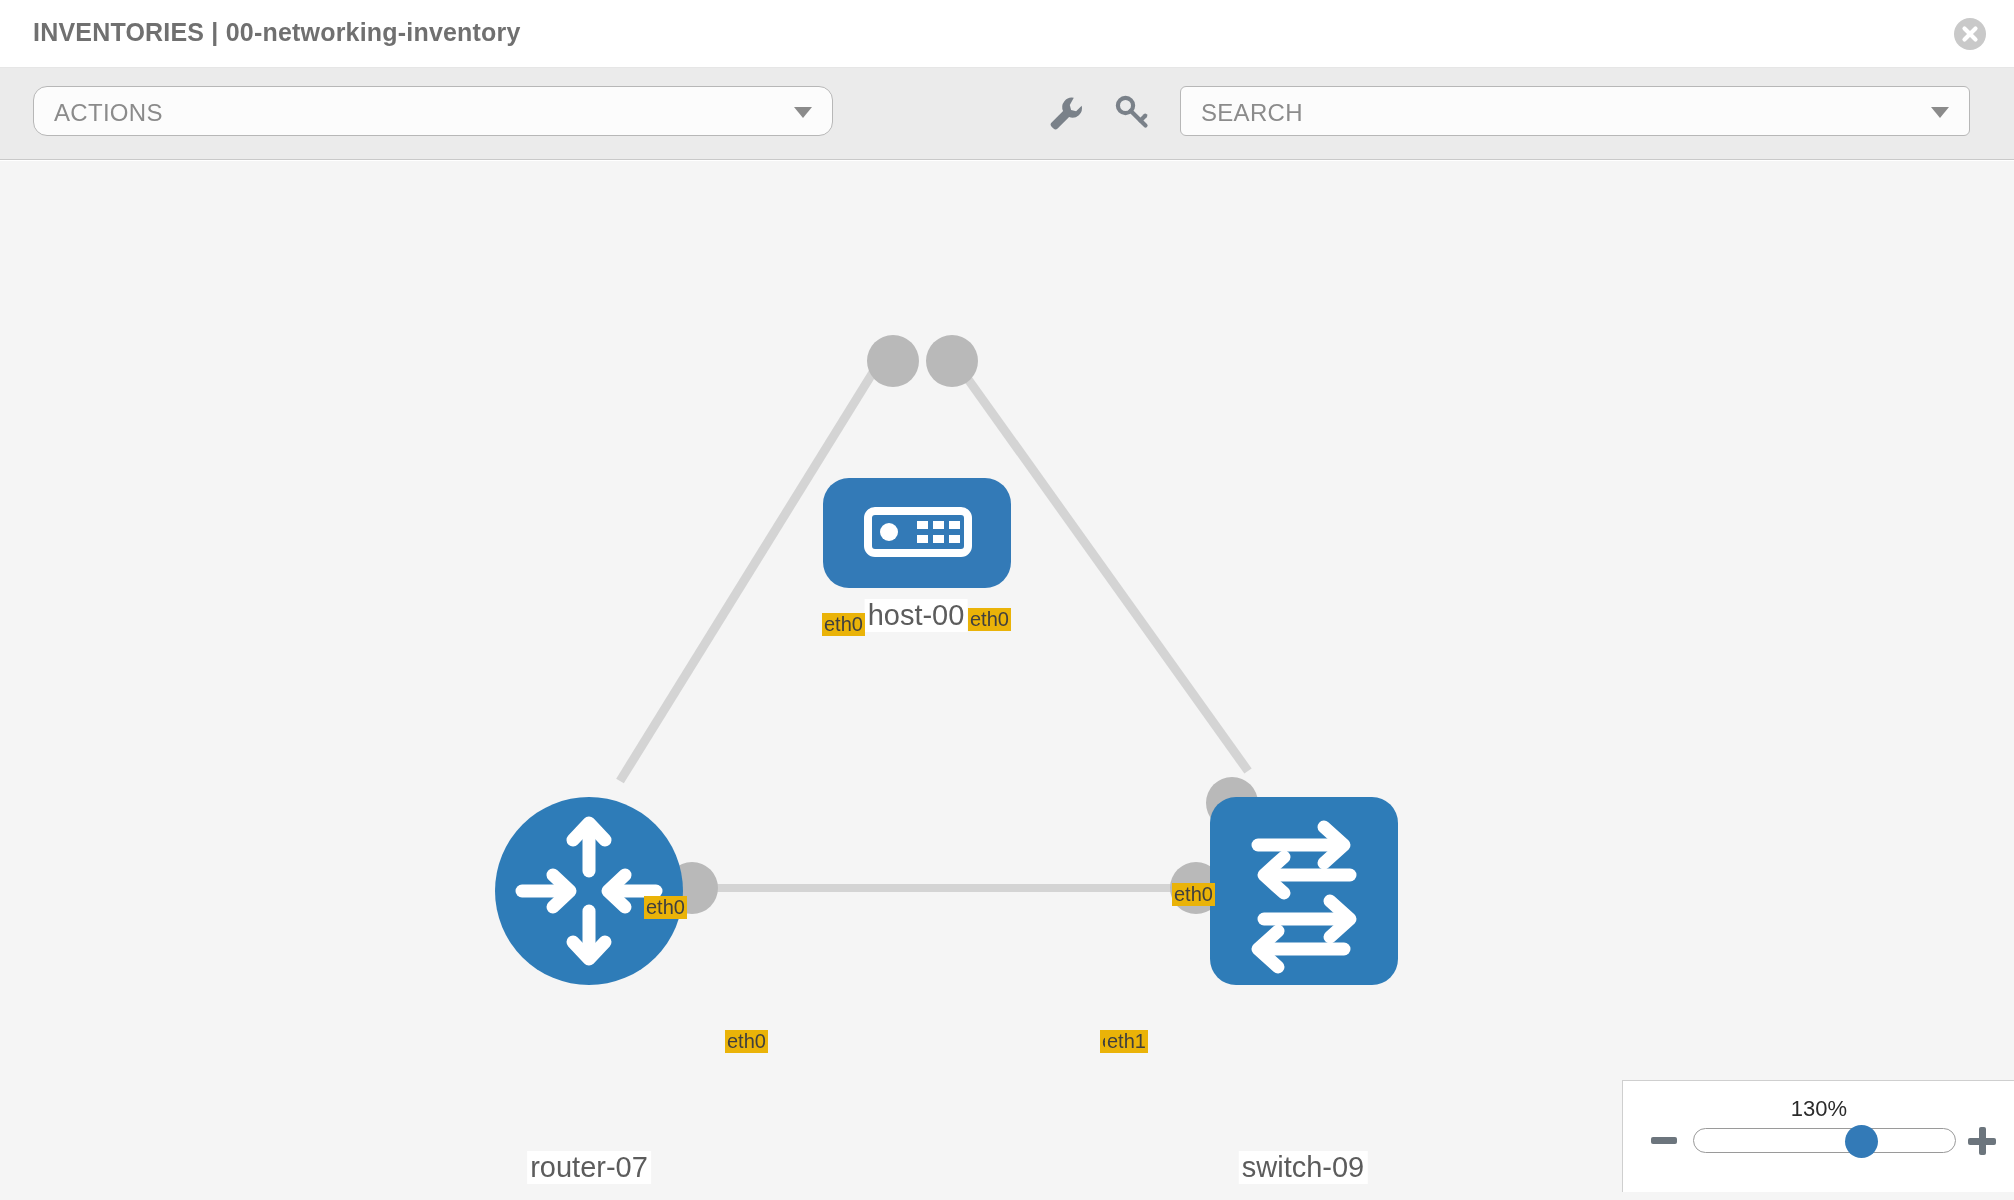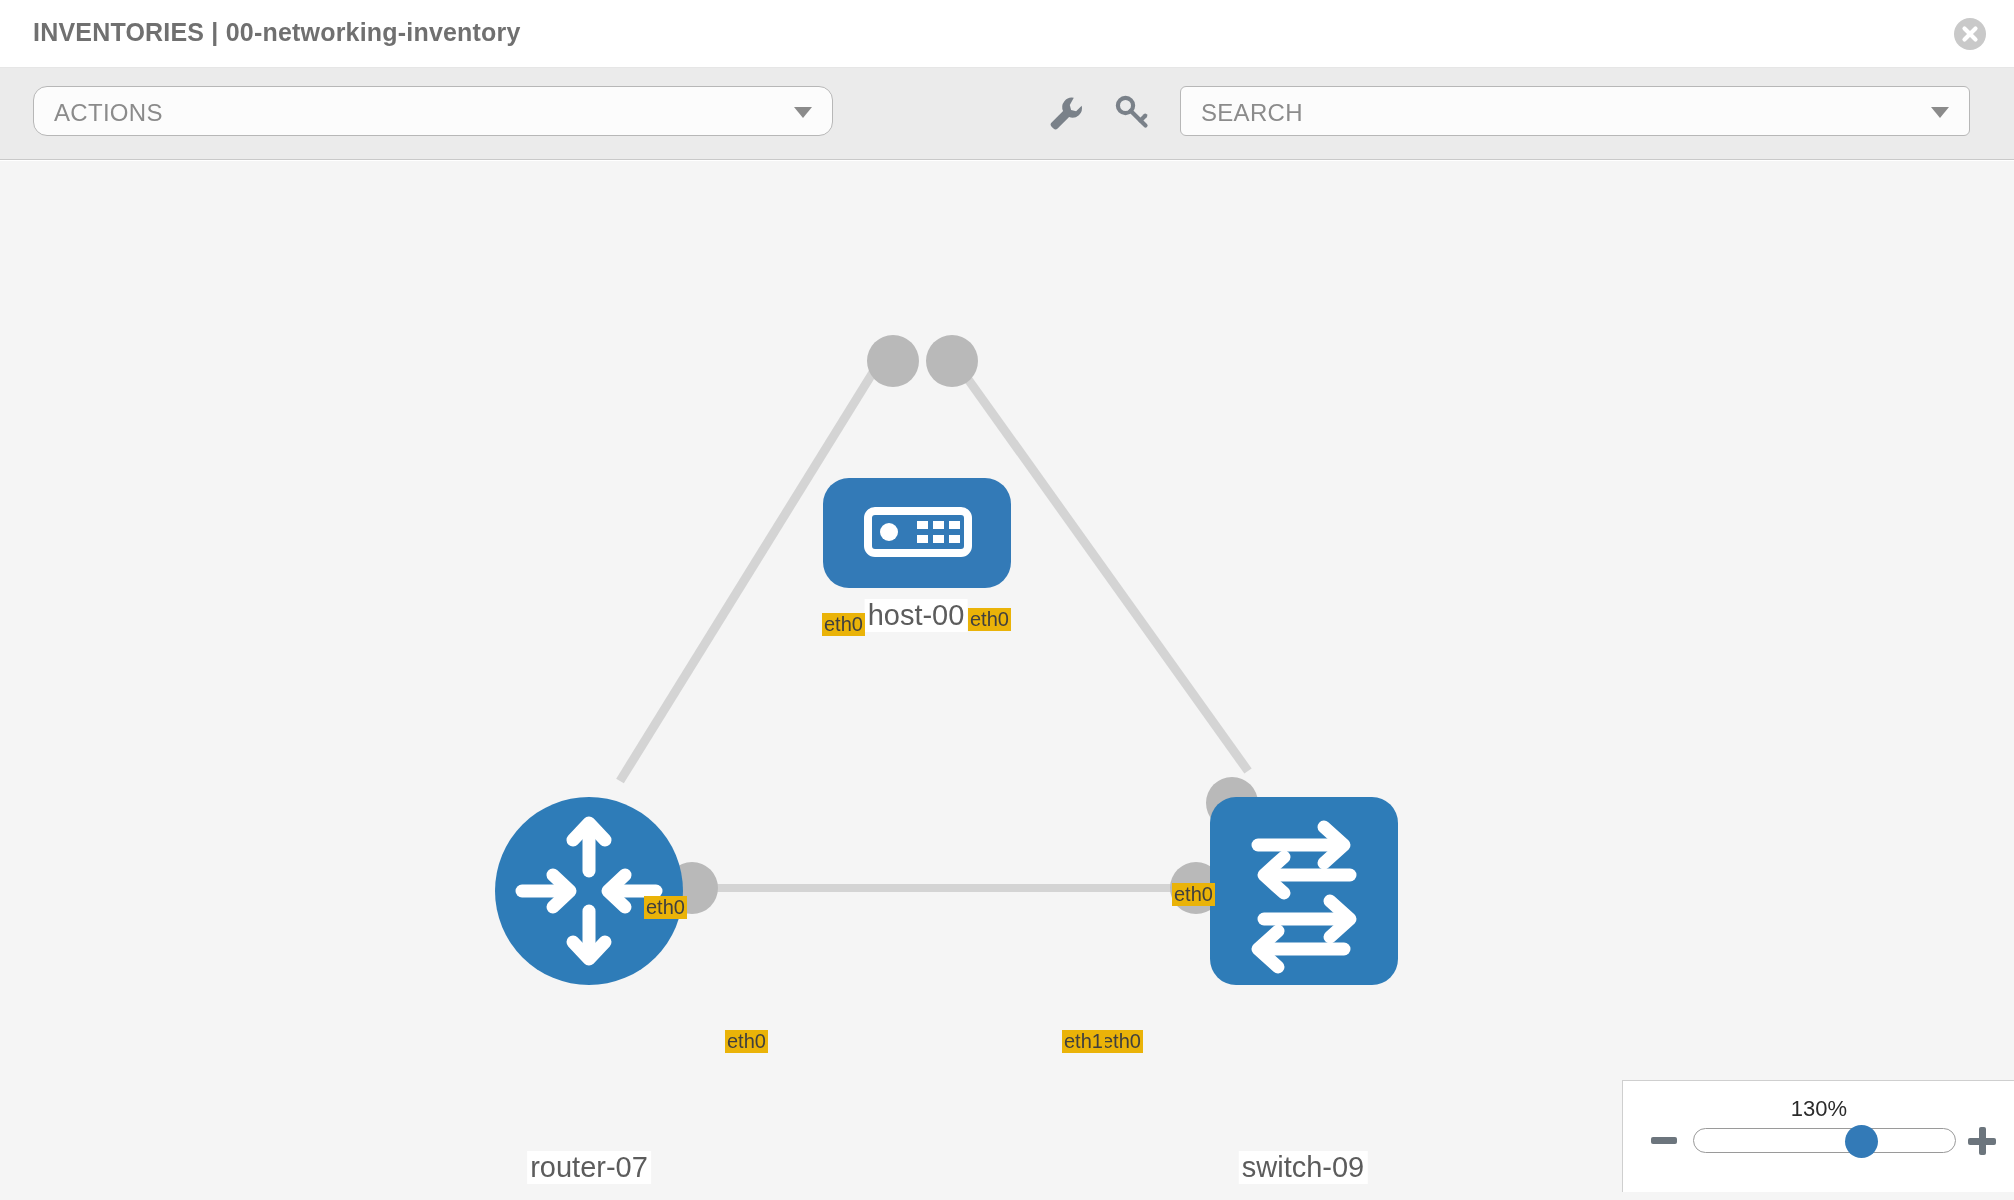--- a/index.html
+++ b/index.html
@@ -335,21 +335,21 @@
     <div class="node-label" style="left:916px; top:438px;">host-00</div>
     <div class="node-label" style="left:589px; top:990px;">router-07</div>
     <div class="node-label" style="left:1303px; top:990px;">switch-09</div>
 
     <div class="iface-label" style="left:822px; top:452px;">eth0</div>
     <div class="iface-label" style="left:968px; top:447px;">eth0</div>
     <div class="iface-label" style="left:644px; top:735px;">eth0</div>
     <div class="iface-label" style="left:1172px; top:722px;">eth0</div>
     <div class="iface-label" style="left:725px; top:869px;">eth0</div>
     <div class="iface-label" style="left:1100px; top:869px;">eth0</div>
-    <div class="iface-label" style="left:1062px; top:869px;">eth1</div>
+    <div class="iface-label" style="left:1105px; top:869px;">eth1</div>
   </div>
 
   <div class="zoom-panel">
     <div class="zoom-pct">130%</div>
     <div class="zoom-minus"></div>
     <div class="zoom-track"></div>
     <div class="zoom-handle"></div>
     <div class="zoom-plus"></div>
   </div>
 

